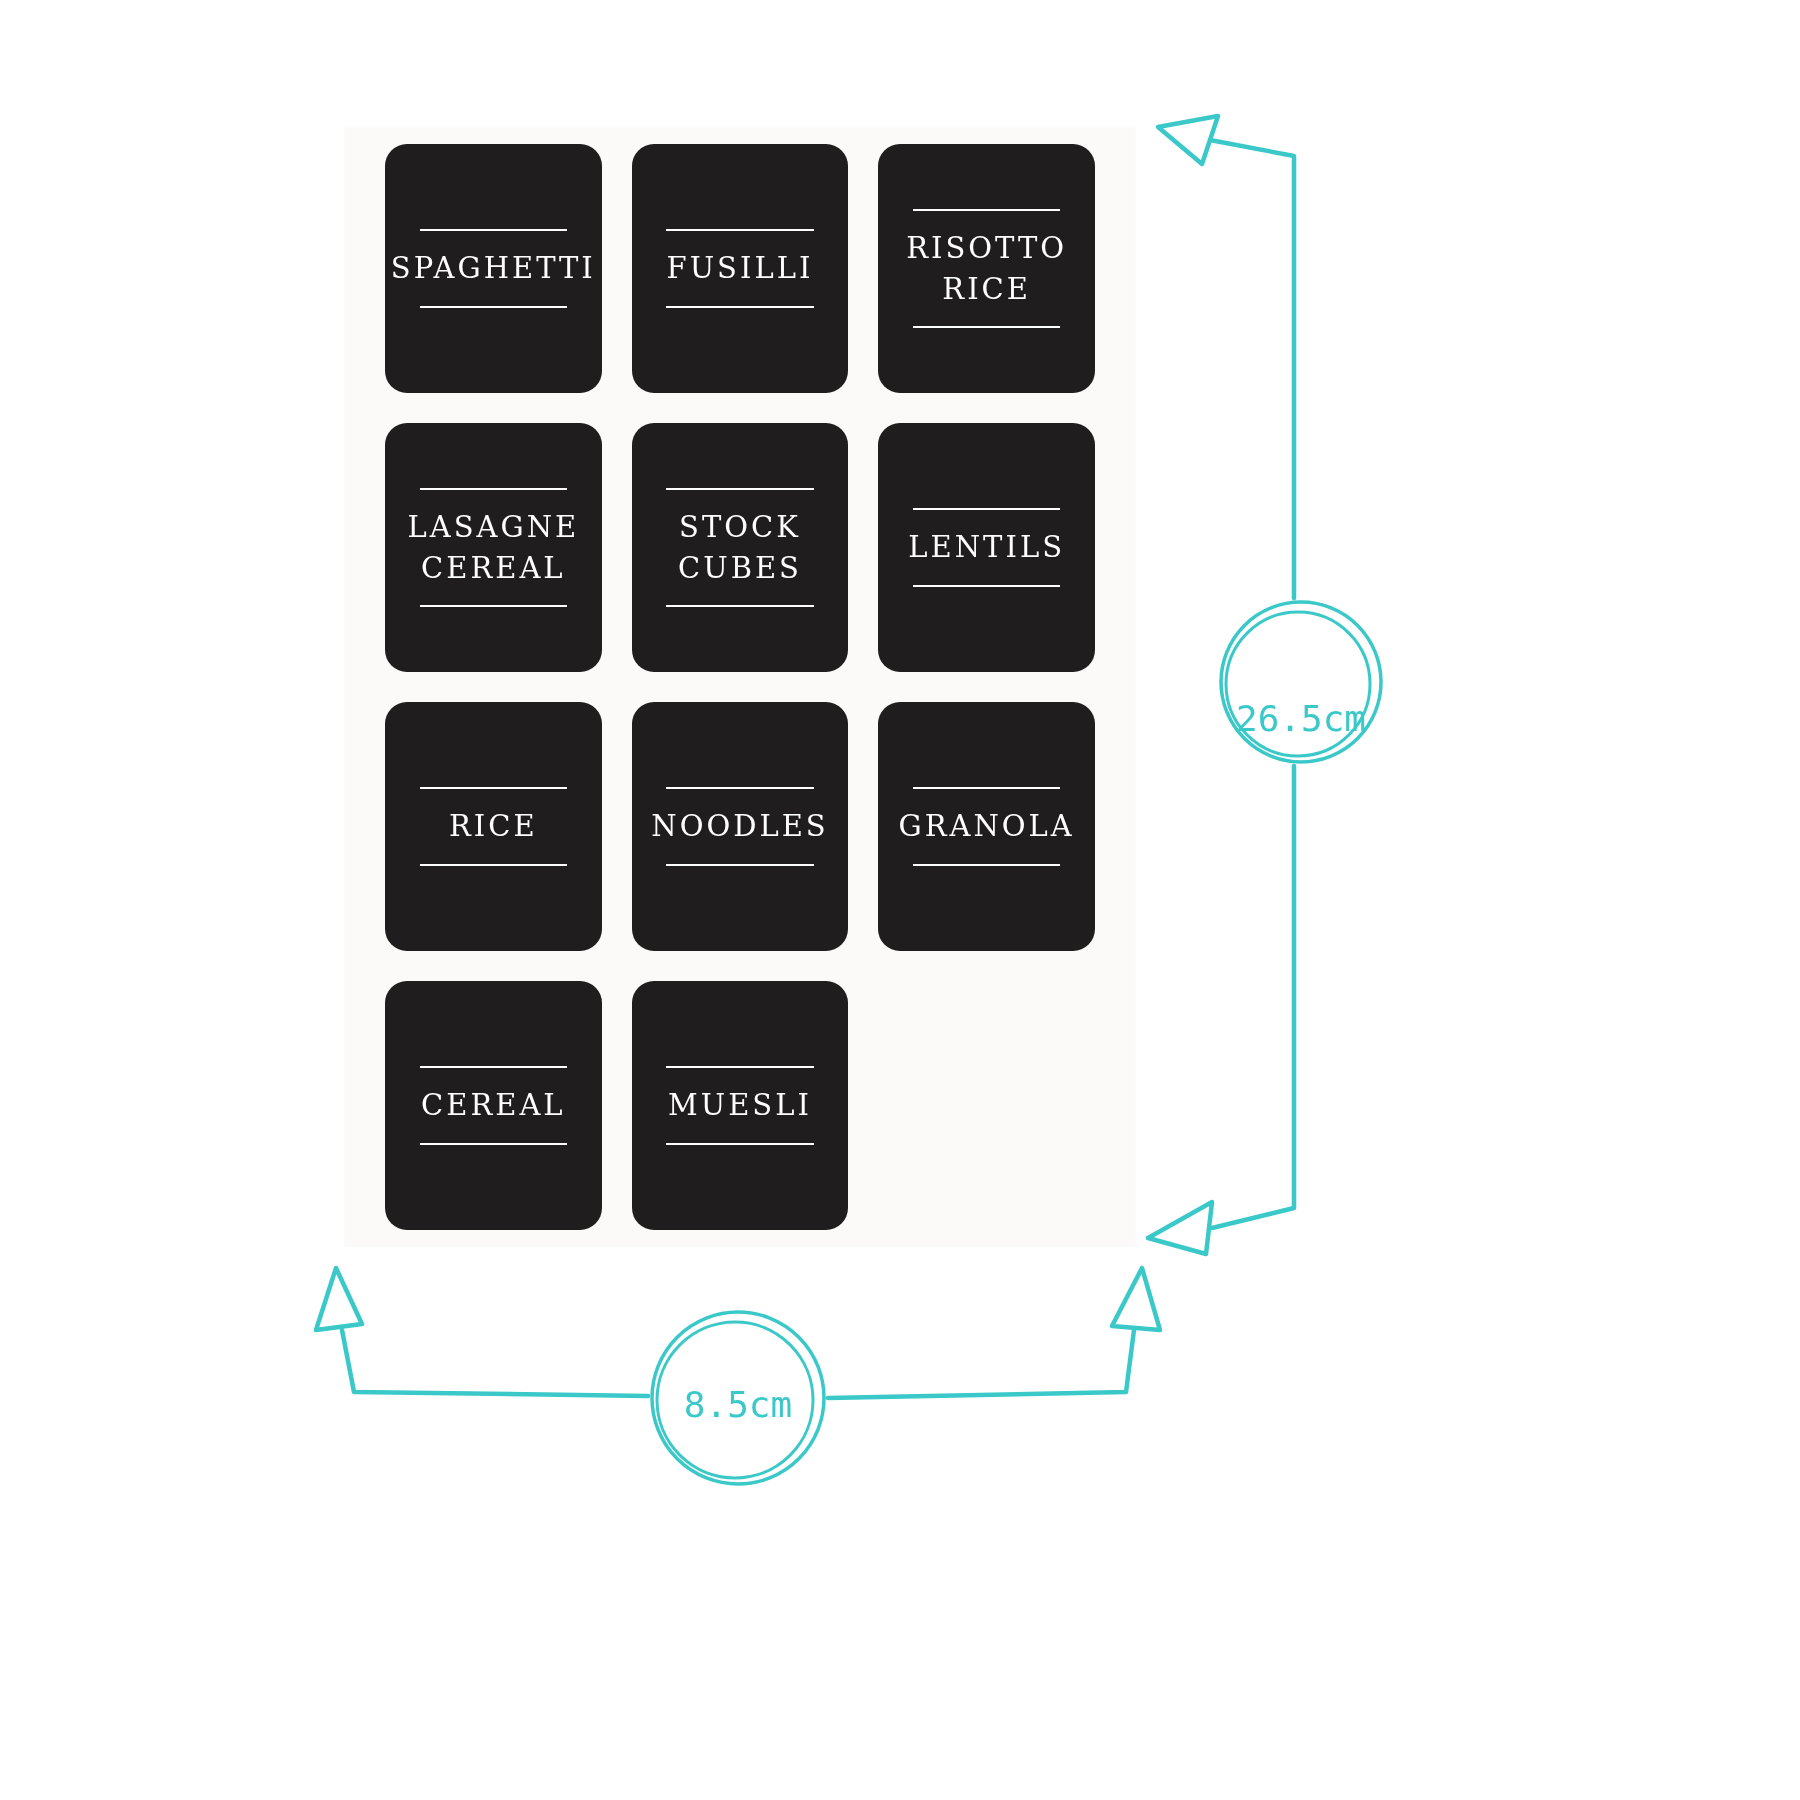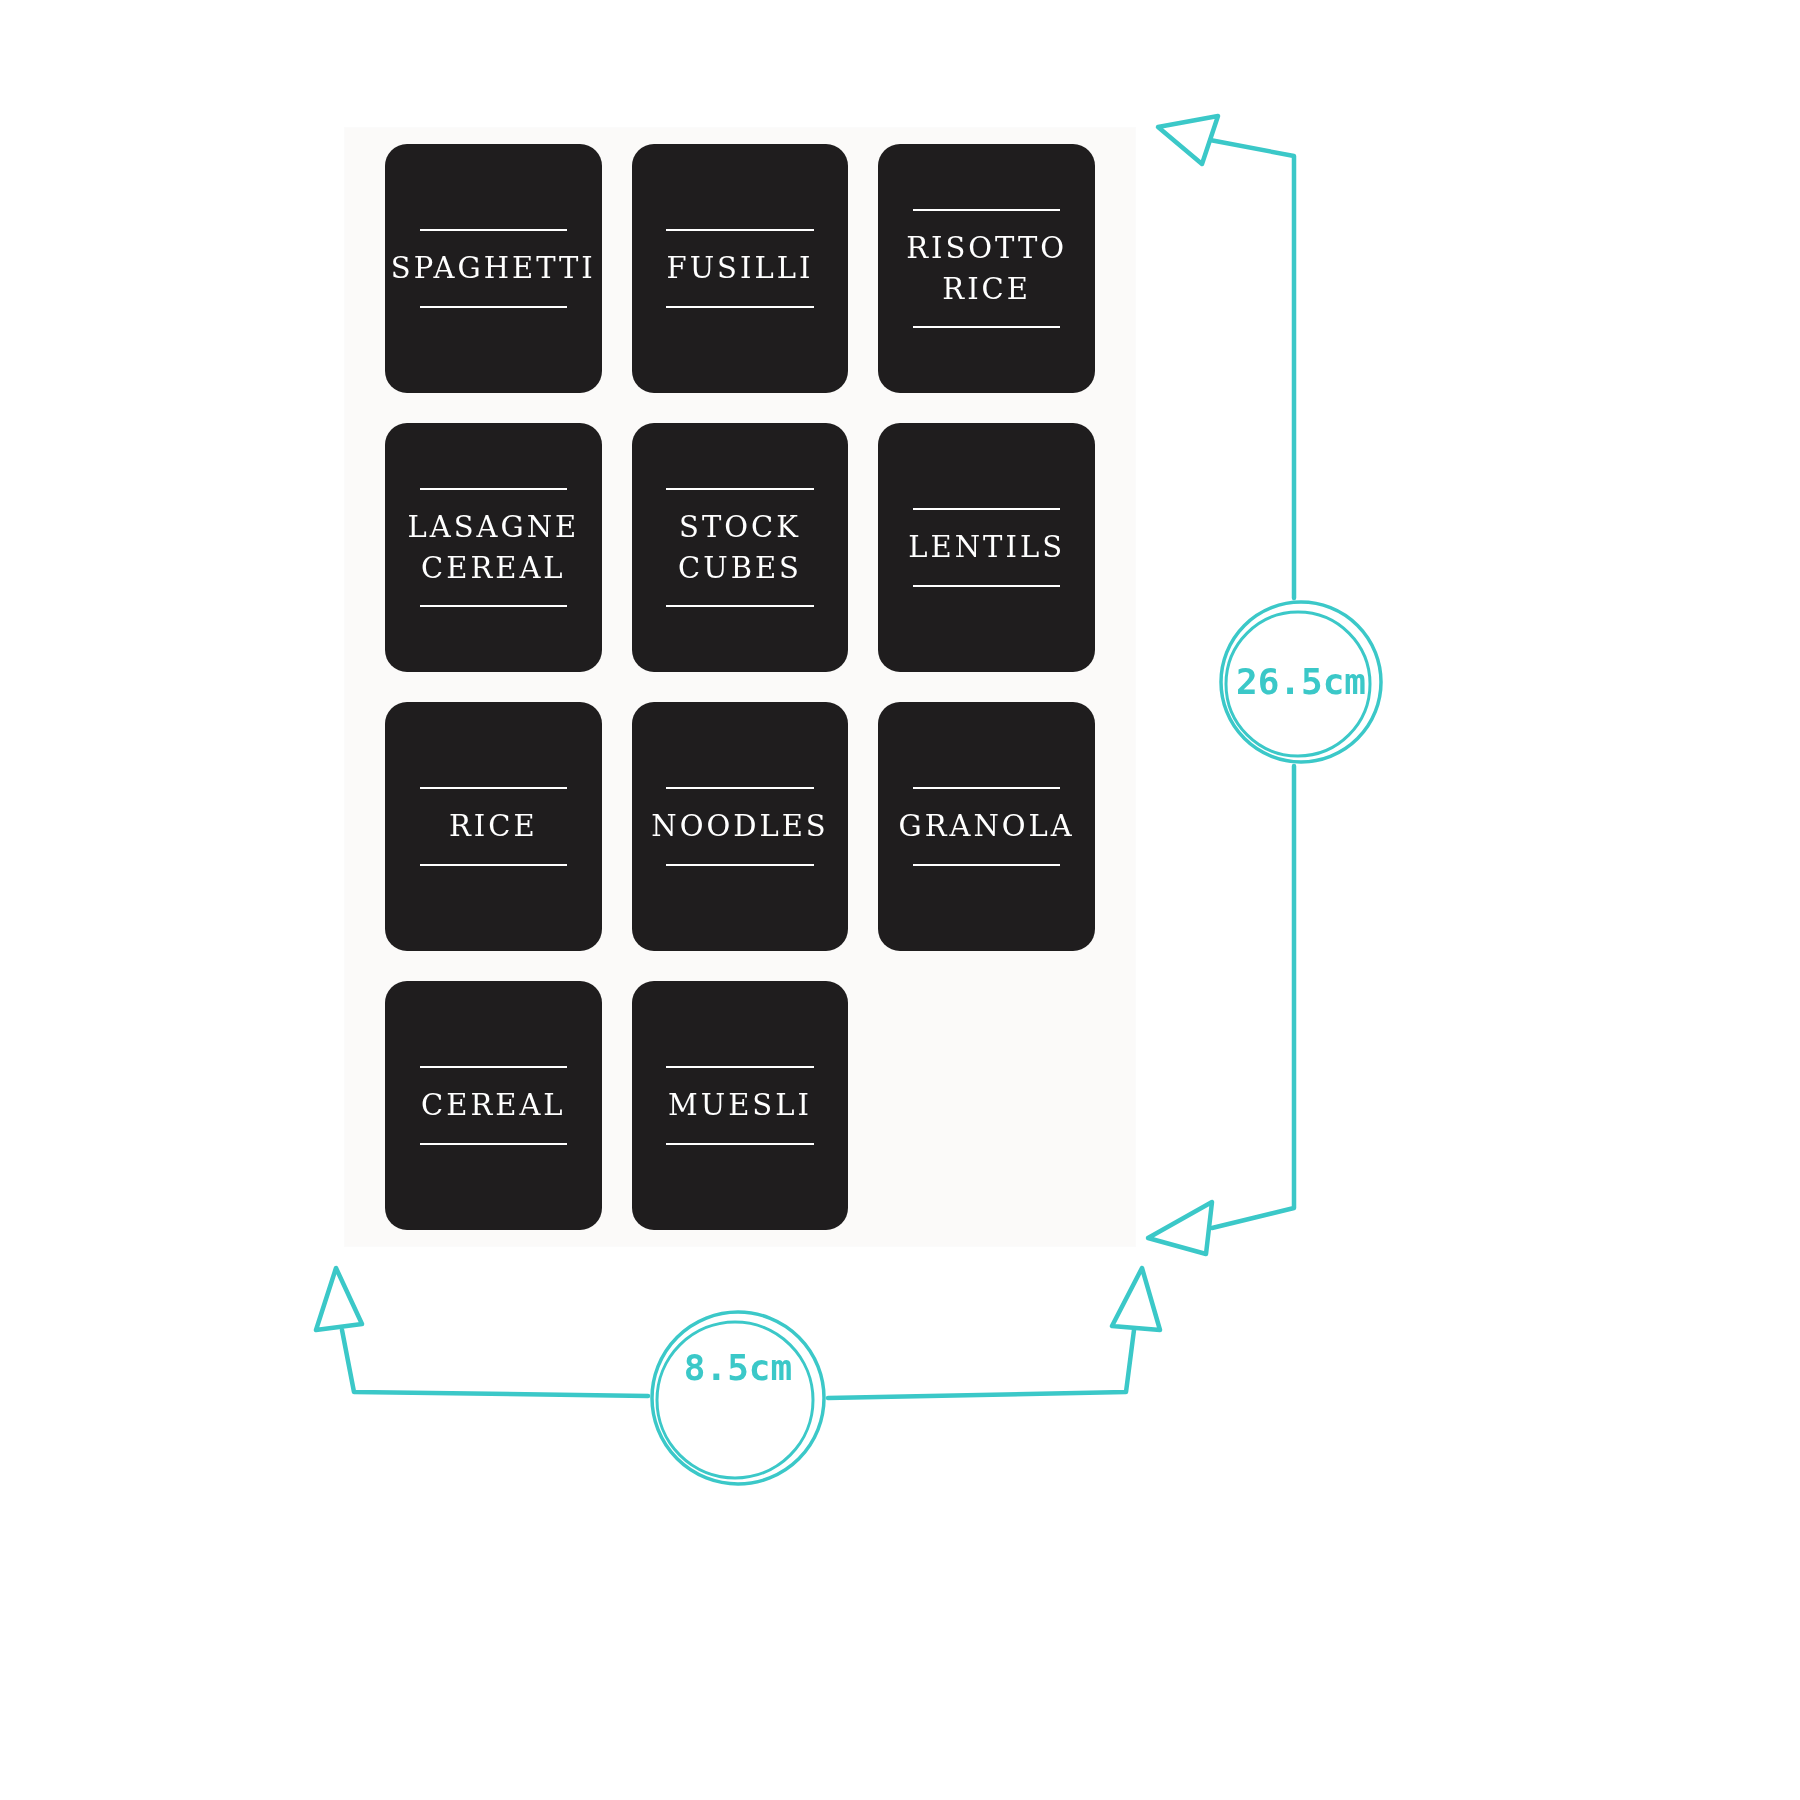--- a/index.html
+++ b/index.html
@@ -55,25 +55,26 @@
   .dim-svg {
     position: absolute;
     left: 0;
     top: 0;
     pointer-events: none;
   }
   .dim-text {
     position: absolute;
     color: #3bc8c8;
     font-family: "DejaVu Sans Mono", monospace;
-    font-weight: bold;
+    font-weight: normal;
     font-size: 36px;
     text-align: center;
     width: 220px;
     line-height: 40px;
+    margin-top: 37px;
   }
   .dim-text-v { left: 1191px; top: 662px; }
   .dim-text-h { left: 628px;  top: 1348px; }
 </style>
 </head>
 <body>
 
 <div class="canvas">
 
   <div class="sheet">

